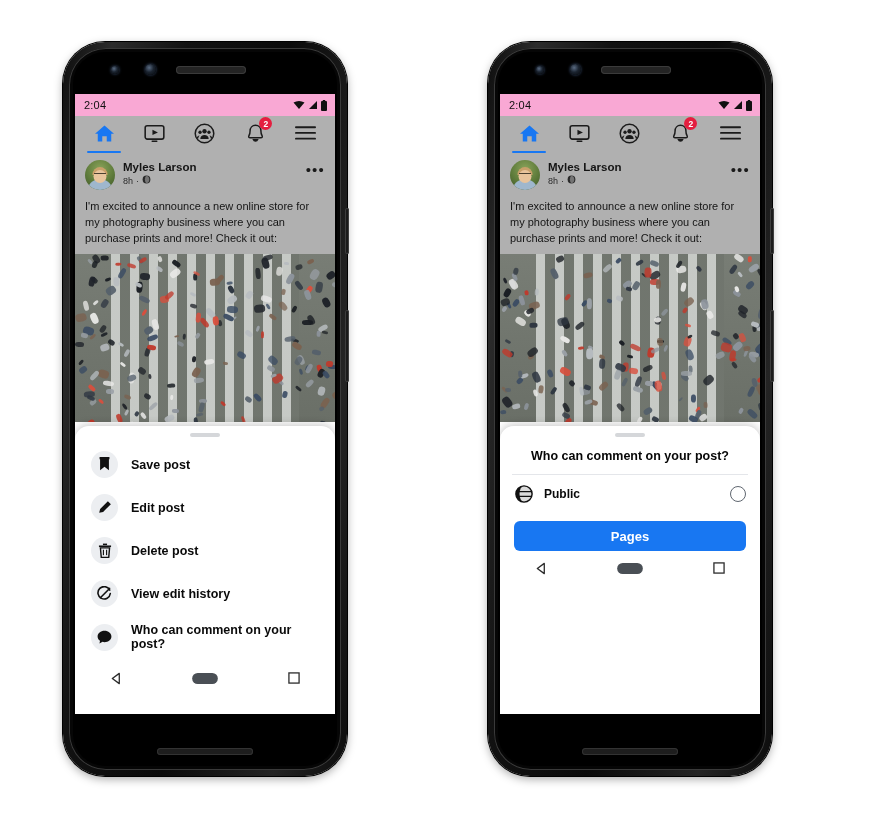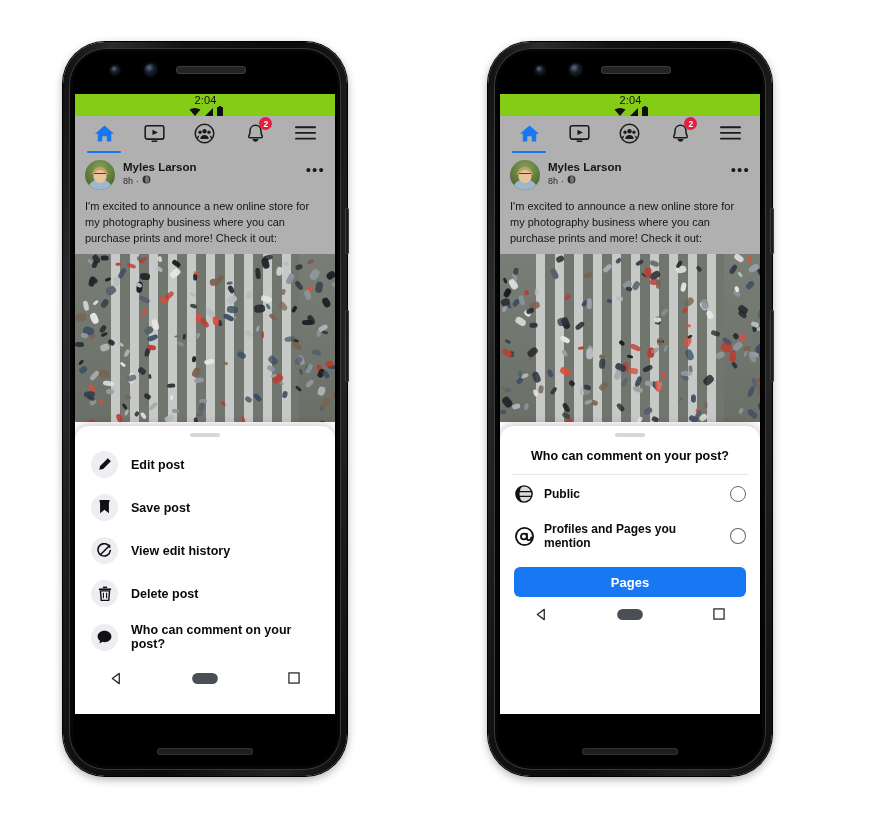--- a/index.html
+++ b/index.html
@@ -31,22 +31,22 @@
   
   .sidebtn{position:absolute;right:-2px;width:4px;border-radius:2px;background:#1a1a1a;box-shadow:inset 0 0 0 1px #3d3d3d;}
   .sidebtn.power{top:166px;height:46px;}
   .sidebtn.vol{top:268px;height:72px;}
 
   
   .screen{position:absolute;left:12px;top:52px;width:260px;height:620px;
     background:#fff;overflow:hidden;}
 
   
-  .statusbar{height:22px;background:#84cc16;display:flex;align-items:center;
-    justify-content:space-between;padding:0 8px 0 9px;box-sizing:border-box;flex-direction:column;}
+  .statusbar{height:22px;background:#f9a8d4;display:flex;align-items:center;
+    justify-content:space-between;padding:0 8px 0 9px;box-sizing:border-box;}
   .clock{font-size:11px;color:#101010;letter-spacing:.2px;font-family:"Liberation Sans",sans-serif;}
   .sysicons{display:flex;align-items:center;gap:3px;}
   .sysicons svg{display:block;}
 
   
   .fbnav{height:38px;background:#b0b0b0;display:flex;align-items:center;justify-content:space-around;
     position:relative;padding:0 4px;box-sizing:border-box;}
   .navitem{position:relative;width:38px;height:34px;display:flex;align-items:center;justify-content:center;}
   .navitem.active::after{content:"";position:absolute;left:2px;right:2px;bottom:-1px;height:2px;background:#1877F2;border-radius:1px;}
   .badge{position:absolute;top:-1px;right:2px;min-width:13px;height:13px;border-radius:7px;background:#E41E3F;
@@ -393,58 +393,58 @@
             <span class="ppl" style="left:24.29%;top:67.68%;width:3.11%;height:5.96px;background:#20242a;transform:rotate(39deg);opacity:0.78;"></span>
           </div>
       </div>
 
       <div class="sheet" style="height:288px;">
         <div class="grab"></div>
         <div class="menu">
 
           <div class="mrow">
             <div class="micon">
-              <svg width="15" height="15" viewBox="0 0 16 16">
-                  <path d="M11.6 1.2 l3.2 3.2 -8.3 8.3 -4.2 1 1-4.2 Z" fill="#111"></path>
-                </svg>
-            </div>
-            <div class="mlabel">Edit post</div>
-          </div>
-
-          <div class="mrow">
-            <div class="micon">
               <svg width="13" height="15" viewBox="0 0 14 17">
                   <path d="M2 1 h10 v14 l-5-4 -5 4 Z" fill="#111"></path>
                   <rect x="1.4" y="0" width="11.2" height="2.6" fill="#111"></rect>
                 </svg>
             </div>
             <div class="mlabel">Save post</div>
           </div>
 
           <div class="mrow">
             <div class="micon">
               <svg width="15" height="15" viewBox="0 0 16 16">
-                  <path d="M13.6 4.4 A6.6 6.6 0 1 0 14.2 8" fill="none" stroke="#111" stroke-width="1.7" stroke-linecap="round"></path>
-                  <path d="M3.6 12.6 L13.4 2.6" stroke="#111" stroke-width="1.7" stroke-linecap="round"></path>
+                  <path d="M11.6 1.2 l3.2 3.2 -8.3 8.3 -4.2 1 1-4.2 Z" fill="#111"></path>
                 </svg>
             </div>
-            <div class="mlabel">View edit history</div>
+            <div class="mlabel">Edit post</div>
           </div>
 
           <div class="mrow">
             <div class="micon">
               <svg width="14" height="15" viewBox="0 0 15 16">
                   <rect x="1" y="2.6" width="13" height="1.7" fill="#111"></rect>
                   <rect x="5.3" y="0.6" width="4.4" height="1.6" fill="#111"></rect>
                   <path d="M2.6 5.2 h9.8 l-.9 10.2 h-8 Z" fill="none" stroke="#111" stroke-width="1.5"></path>
                   <rect x="5.2" y="7.2" width="1.2" height="5.8" fill="#111"></rect>
                   <rect x="8.6" y="7.2" width="1.2" height="5.8" fill="#111"></rect>
                 </svg>
             </div>
             <div class="mlabel">Delete post</div>
+          </div>
+
+          <div class="mrow">
+            <div class="micon">
+              <svg width="15" height="15" viewBox="0 0 16 16">
+                  <path d="M13.6 4.4 A6.6 6.6 0 1 0 14.2 8" fill="none" stroke="#111" stroke-width="1.7" stroke-linecap="round"></path>
+                  <path d="M3.6 12.6 L13.4 2.6" stroke="#111" stroke-width="1.7" stroke-linecap="round"></path>
+                </svg>
+            </div>
+            <div class="mlabel">View edit history</div>
           </div>
 
           <div class="mrow">
             <div class="micon">
               <svg width="15" height="14" viewBox="0 0 16 15">
                   <path d="M8 .9 C3.9.9.6 3.6.6 7 c0 1.9 1 3.5 2.6 4.6 L2.6 14.4 5.9 12.7 c.7.2 1.4.3 2.1.3 4.1 0 7.4-2.7 7.4-6 S12.1.9 8 .9 Z" fill="#111"></path>
                 </svg>
             </div>
             <div class="mlabel">Who can comment on your post?</div>
           </div>
@@ -762,31 +762,20 @@
                 <path d="M10 1 a9 9 0 0 1 0 18 a5 9 0 0 1 0 -18" fill="#fff" opacity=".85"></path>
                 <circle cx="10" cy="10" r="9" fill="none" stroke="#111" stroke-width="1.6"></circle>
                 <path d="M1.6 7.4 h16.8 M1.6 12.6 h16.8" stroke="#111" stroke-width="1.2"></path>
               </svg>
           </div>
           <div class="olabel">Public</div>
           <div class="radio"></div>
         </div>
 
 
-        <div class="orow">
-          <div class="oicon">
-            <svg width="19" height="19" viewBox="0 0 20 20">
-                <circle cx="10" cy="10" r="9" fill="none" stroke="#111" stroke-width="1.9"></circle>
-                <circle cx="9.4" cy="10" r="3.1" fill="none" stroke="#111" stroke-width="1.9"></circle>
-                <path d="M12.5 6.9 v4.6 c0 1.5 .9 2.3 2.2 2.3 1.5 0 2.4-1.1 2.4-2.8" fill="none" stroke="#111" stroke-width="1.9" stroke-linecap="round"></path>
-              </svg>
-          </div>
-          <div class="olabel">Profiles and Pages you mention</div>
-          <div class="radio"></div>
-        </div>
 
         <button class="doneBtn">Pages</button>
 
 
         <div class="navbar">
           <span>
               <svg width="13" height="13" viewBox="0 0 14 14">
                 <path d="M10 1.5 L2.5 7 L10 12.5 Z" fill="none" stroke="#2b2b2b" stroke-width="1.4" stroke-linejoin="round"></path>
               </svg>
             </span>

